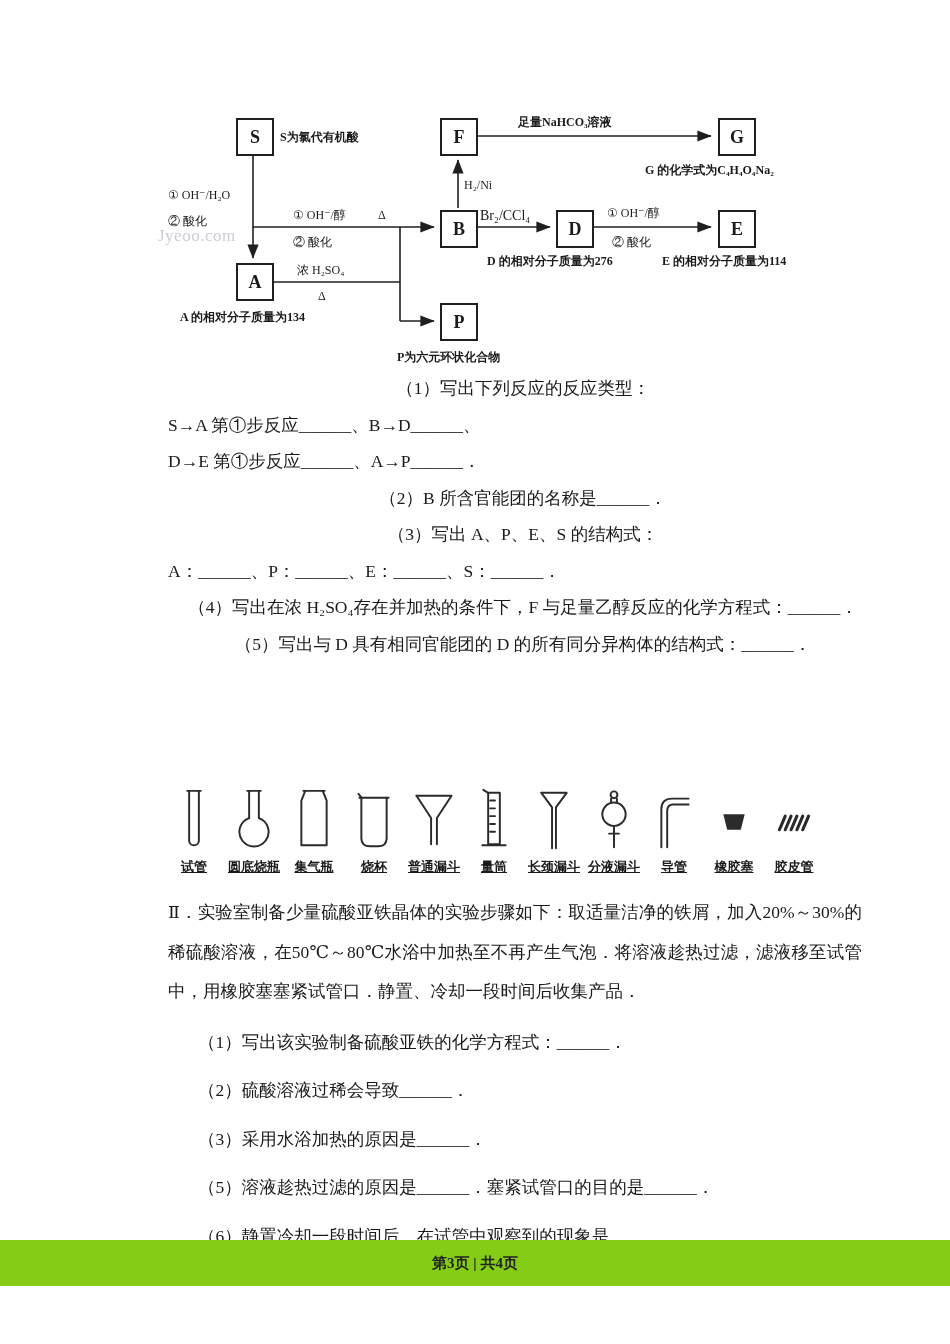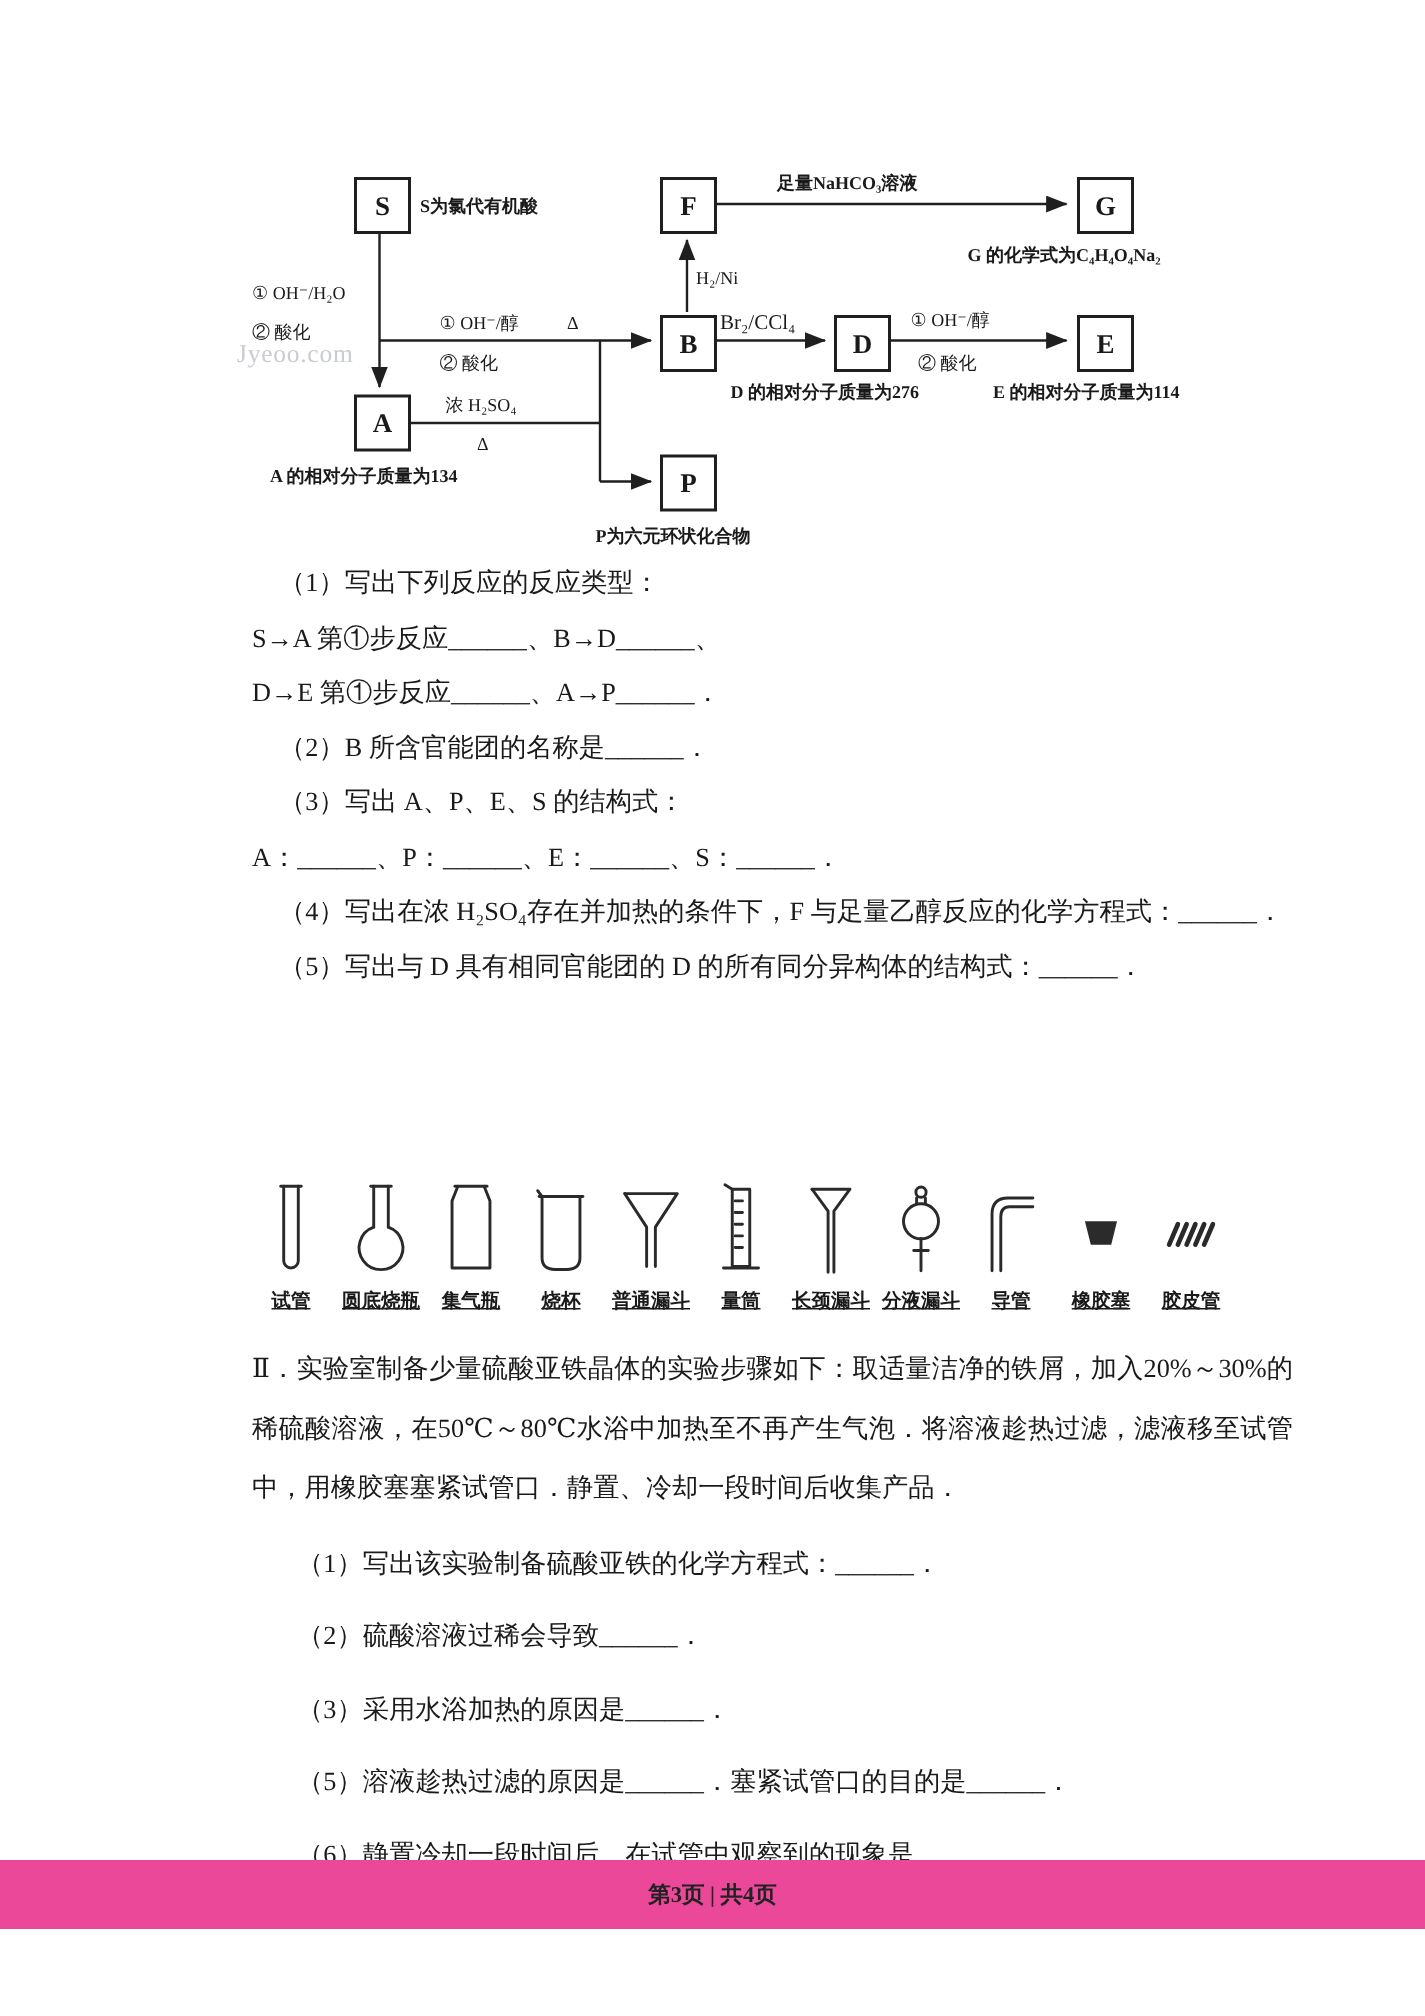--- a/index.html
+++ b/index.html
@@ -14,38 +14,38 @@
         font-weight:bold;font-size:18px;}
   .dlabel{position:absolute;font-size:12px;white-space:nowrap;line-height:20px;}
   .dlabel.small{font-size:14px;}
   .dlabel.note{font-weight:600;}
   .watermark{position:absolute;font-size:17px;color:#c9ccd2;letter-spacing:.5px;}
 
   
   .qblock{position:absolute;top:370px;left:168px;width:692px;
           font-size:17.5px;line-height:36.5px;}
   .qblock p{margin:0;white-space:nowrap;}
-  .qblock p.indent{padding-left:18px;}
+  .qblock p.indent{padding-left:18px;text-align:center;}
   .qblock p.wrap{white-space:normal;text-align:justify;text-indent:-28px;line-height:37px;}
 
   
   .equipment{position:absolute;top:786px;left:164px;display:flex;text-decoration:underline;}
   .eq-cell{width:60px;text-align:center;}
   .eq-cell svg{display:block;margin:0 auto;width:56px;height:70px;
                stroke:#2a2a2a;stroke-width:2;fill:none;stroke-linecap:round;stroke-linejoin:round;}
   .eq-label{font-size:13px;font-weight:bold;margin-top:2px;white-space:nowrap;}
 
   
   .part2{position:absolute;top:893px;left:168px;width:694px;font-size:17.5px;}
   .part2 .intro{margin:0;line-height:39.5px;text-align:justify;}
   .part2 .items{margin-top:6px;}
   .part2 .item{margin:12px;line-height:36.5px;white-space:nowrap;padding-left:18px;}
 
   
-  .footer-bar{position:absolute;left:0;top:1240px;width:950px;height:46px;background:#ec4899;
+  .footer-bar{position:absolute;left:0;top:1240px;width:950px;height:46px;background:#84cc16;
               display:flex;align-items:center;justify-content:center;}
   .footer-text{font-size:15px;font-weight:600;color:#222;}
 </style>
 </head>
 <body>
 
 <div class="page">
 
   <div class="diagram">
     <svg class="arrows" width="950" height="370">

